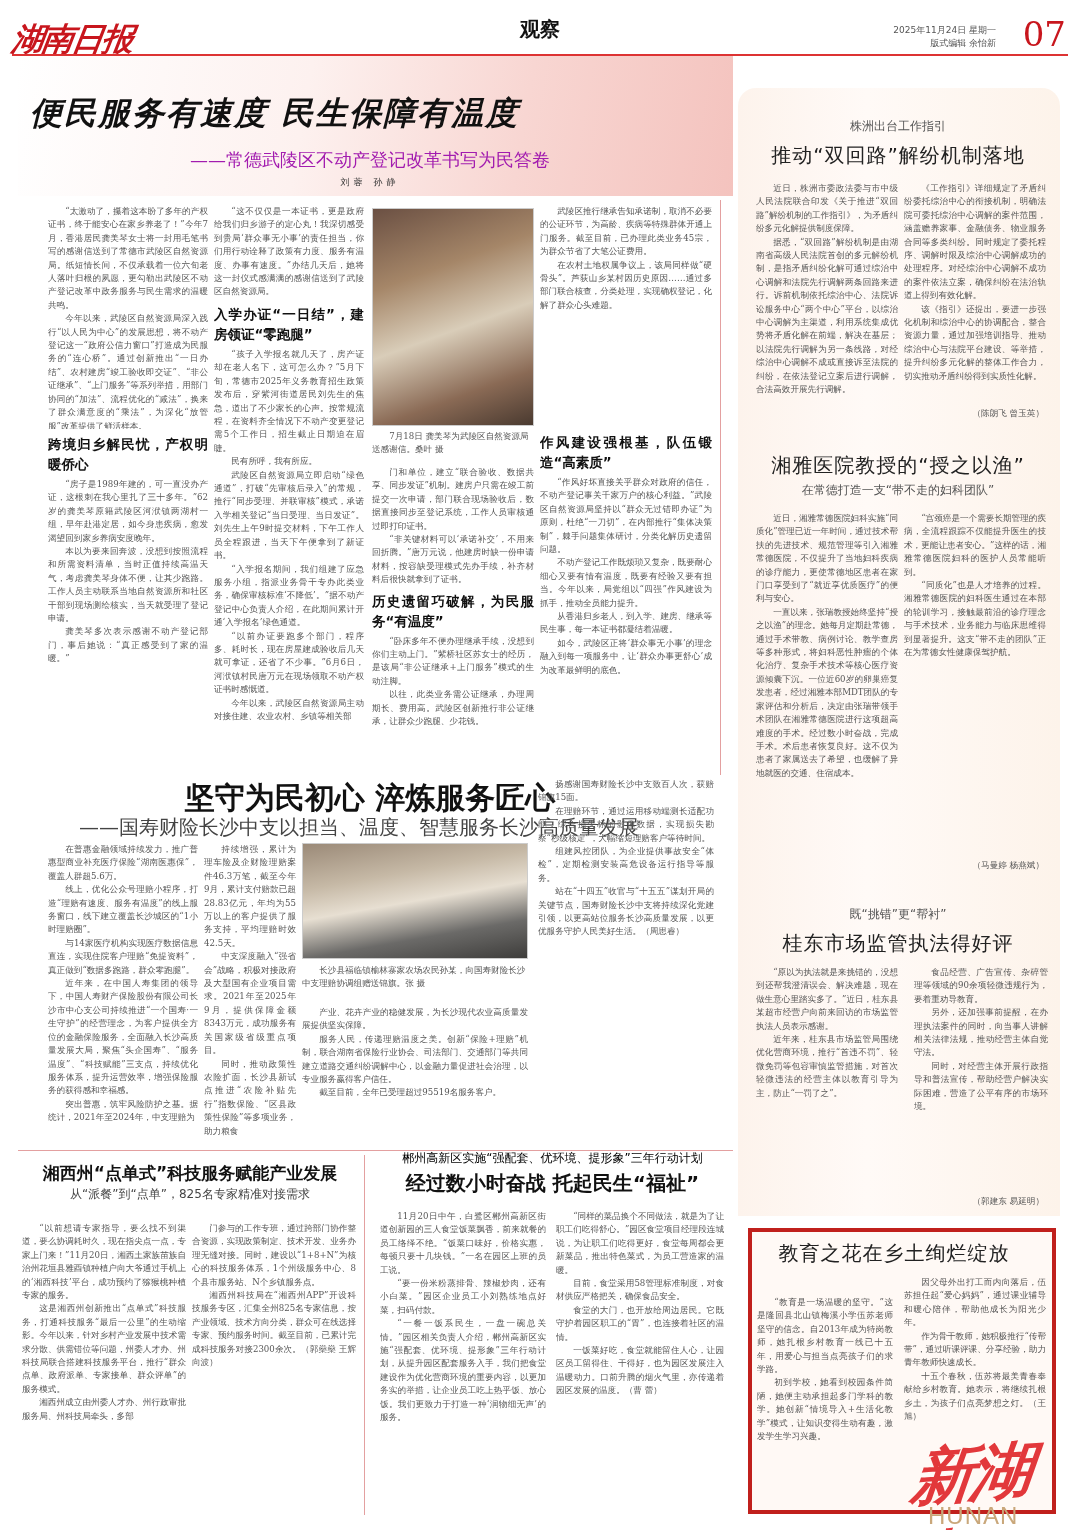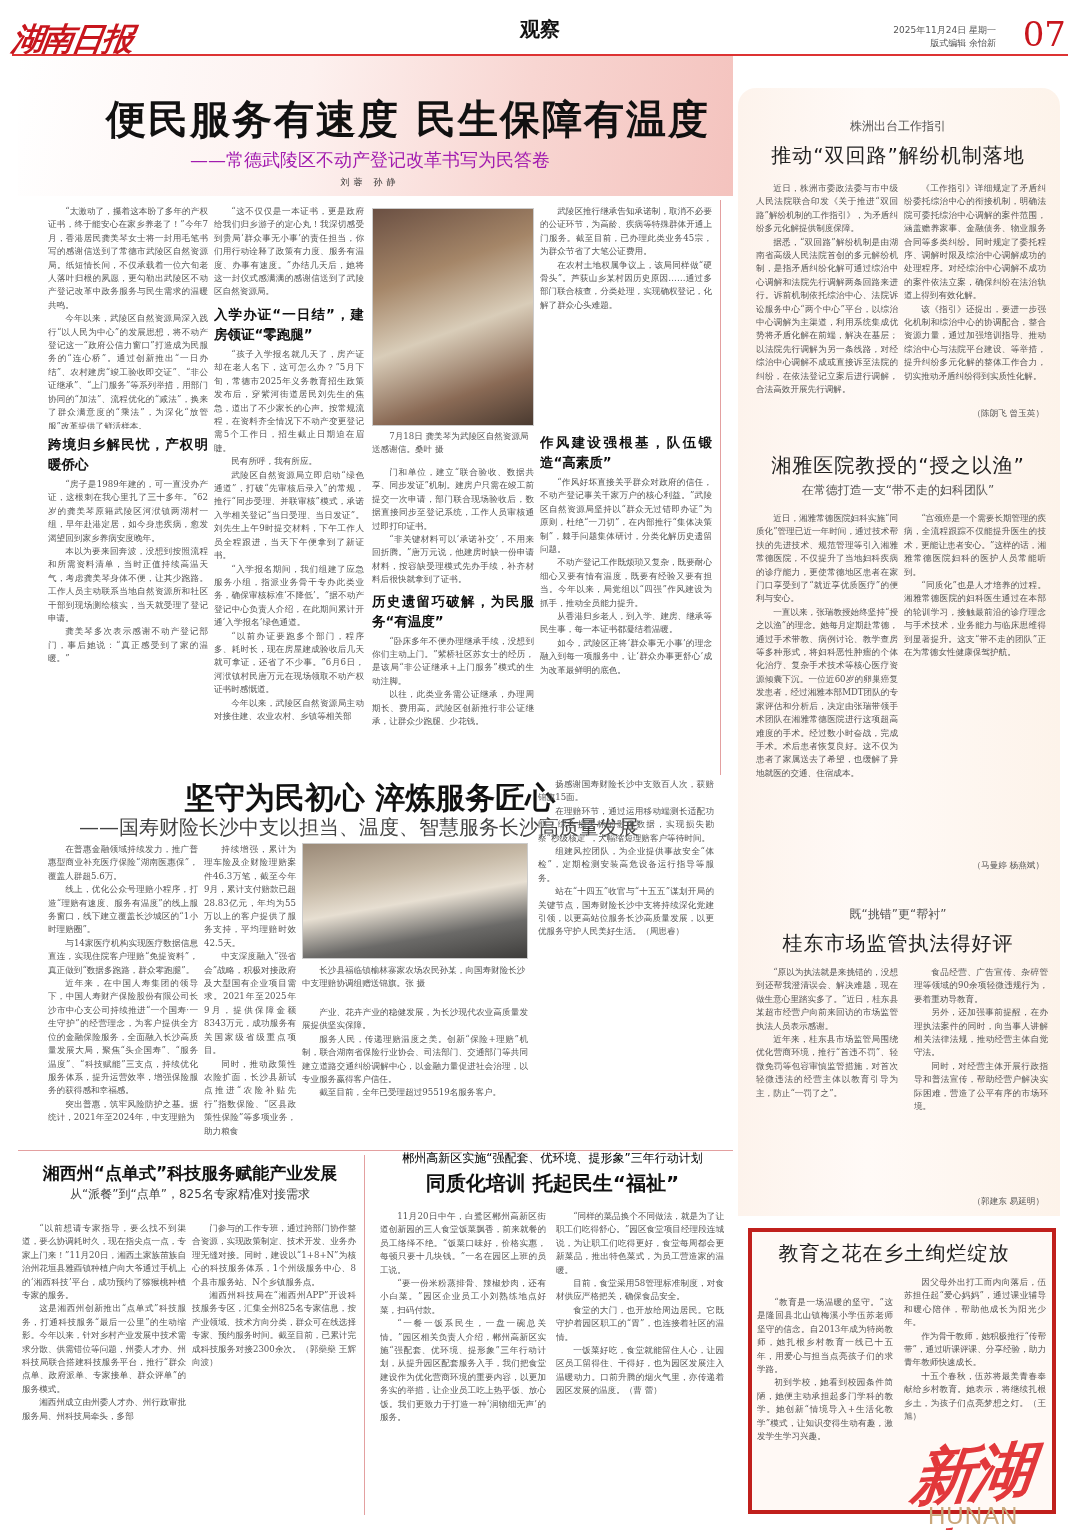--- a/index.html
+++ b/index.html
@@ -7,21 +7,21 @@
   body{position:relative;font-family:"DejaVu Sans","Liberation Sans",sans-serif;color:#333;}
   .abs{position:absolute;}
   
   .masthead{left:12px;top:18px;font-family:"DejaVu Serif",serif;font-style:italic;font-weight:bold;color:#c8161d;font-size:32px;letter-spacing:-2px;transform:skewX(-8deg);}
   .section-title{left:0;width:1080px;top:16px;text-align:center;font-family:"DejaVu Serif",serif;font-weight:bold;font-size:20px;color:#111;}
   .dateline{right:84px;top:24px;text-align:right;font-size:9px;line-height:13px;color:#555;}
   .pagenum{right:14px;top:14px;font-family:"DejaVu Serif",serif;color:#c8161d;font-size:34px;line-height:40px;}
   .header-rule{left:12px;top:54px;width:1056px;height:2px;background:#d33;}
   
   .banner-bg{left:18px;top:56px;width:715px;height:140px;background:linear-gradient(100deg,#fff 0%,#fdf1ef 40%,#f8d6d2 70%,#f4c3be 100%);}
-  .headline{left:30px;top:92px;width:680px;text-align:right;font-weight:bold;font-size:40px;color:#111;letter-spacing:2px;}
+  .headline{left:30px;top:92px;width:680px;text-align:left;font-weight:bold;font-size:32px;color:#111;letter-spacing:2px;font-style:italic;}
   .subhead{left:30px;top:148px;width:680px;text-align:center;font-size:18px;color:#a21caf;}
   .byline{left:30px;top:176px;width:680px;text-align:center;font-size:9px;color:#333;letter-spacing:4px;}
   
   .col{font-size:8.6px;line-height:13.4px;color:#555;text-align:justify;overflow:hidden;font-family:"DejaVu Serif",serif;}
   .col p{text-indent:2em;}
   .h3{font-weight:bold;font-size:13.5px;line-height:20px;color:#111;margin:4px 0;font-family:"DejaVu Sans",sans-serif;}
   .photo{background:linear-gradient(160deg,#6b5043 0%,#a58668 30%,#d9cdb9 55%,#8a6a55 80%,#4a3a30 100%);border:1px solid #ccc;}
   .photo2{background:linear-gradient(170deg,#9b8a78 0%,#c6b9a6 30%,#e7dfd2 50%,#6b6a68 75%,#3e3d3b 100%);}
   .caption{font-size:8.6px;line-height:13px;color:#555;text-indent:2em;font-family:"DejaVu Serif",serif;}
   .divider-v{width:1px;background:#e3a0a0;}
@@ -139,21 +139,21 @@
   <p>这是湘西州创新推出“点单式”科技服务，打通科技服务“最后一公里”的生动缩影。今年以来，针对乡村产业发展中技术需求分散、供需错位等问题，州委人才办、州科技局联合搭建科技服务平台，推行“群众点单、政府派单、专家接单、群众评单”的服务模式。</p>
   <p>湘西州成立由州委人才办、州行政审批服务局、州科技局牵头，多部</p>
 </div>
 <div class="abs col" style="left:192px;top:1222px;width:164px;height:290px;">
   <p>门参与的工作专班，通过跨部门协作整合资源，实现政策制定、技术开发、业务办理无缝对接。同时，建设以“1+8+N”为核心的科技服务体系，1个州级服务中心、8个县市服务站、N个乡镇服务点。</p>
   <p>湘西州科技局在“湘西州APP”开设科技服务专区，汇集全州825名专家信息，按产业领域、技术方向分类，群众可在线选择专家、预约服务时间。截至目前，已累计完成科技服务对接2300余次。（郭燊燊 王辉 向波）</p>
 </div>
 <div class="abs divider-v" style="left:364px;top:1155px;height:360px;"></div>
 
 <div class="abs" style="left:370px;top:1150px;width:365px;text-align:center;font-size:12px;color:#000000;">郴州高新区实施“强配套、优环境、提形象”三年行动计划</div>
-<div class="abs section-head" style="left:370px;top:1170px;width:365px;font-size:20px;">同质化培训 托起民生“福祉”</div>
+<div class="abs section-head" style="left:370px;top:1170px;width:365px;font-size:20px;">经过数小时奋战 托起民生“福祉”</div>
 <div class="abs col" style="left:380px;top:1210px;width:166px;height:302px;">
   <p>11月20日中午，白鹭区郴州高新区街道创新园的三人食堂饭菜飘香，前来就餐的员工络绎不绝。“饭菜口味好，价格实惠，每顿只要十几块钱。”一名在园区上班的员工说。</p>
   <p>“要一份米粉蒸排骨、辣椒炒肉，还有小白菜。”园区企业员工小刘熟练地点好菜，扫码付款。</p>
   <p>“一餐一饭系民生，一盘一碗总关情。”园区相关负责人介绍，郴州高新区实施“强配套、优环境、提形象”三年行动计划，从提升园区配套服务入手，我们把食堂建设作为优化营商环境的重要内容，以更加务实的举措，让企业员工吃上热乎饭、放心饭。我们更致力于打造一种‘润物细无声’的服务。</p>
 </div>
 <div class="abs col" style="left:556px;top:1210px;width:168px;height:302px;">
   <p>“同样的菜品换个不同做法，就是为了让职工们吃得舒心。”园区食堂项目经理段连城说，为让职工们吃得更好，食堂每周都会更新菜品，推出特色菜式，为员工营造家的温暖。</p>
   <p>目前，食堂采用58管理标准制度，对食材供应严格把关，确保食品安全。</p>
   <p>食堂的大门，也开放给周边居民。它既守护着园区职工的“胃”，也连接着社区的温情。</p>
   <p>一饭菜好吃，食堂就能留住人心，让园区员工留得住、干得好，也为园区发展注入温暖动力。口前升腾的烟火气里，亦传递着园区发展的温度。（曹 蕾）</p>

